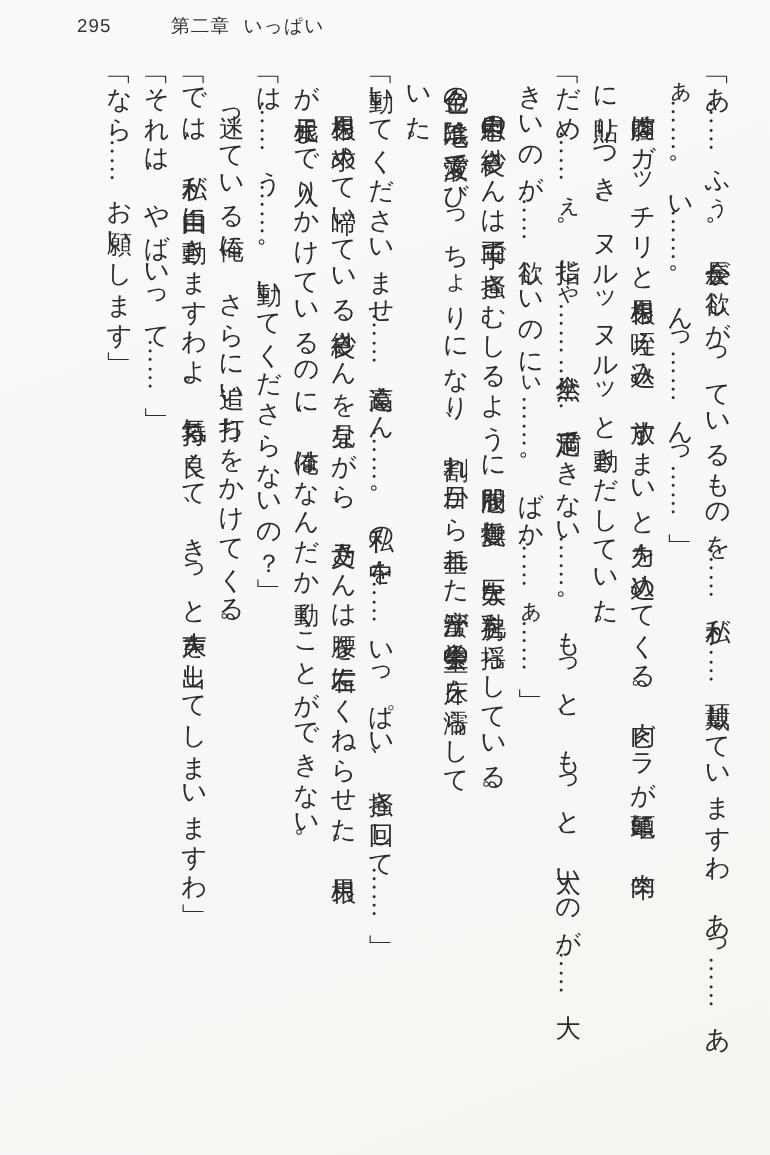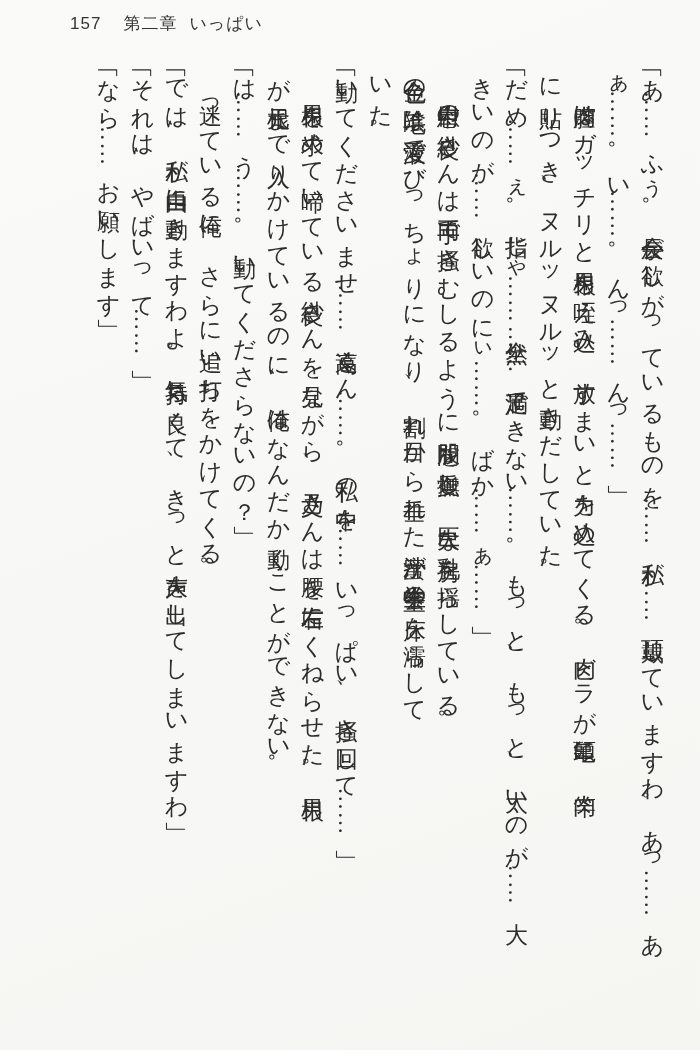--- a/index.html
+++ b/index.html
@@ -27,20 +27,21 @@
     font-size: 17px;
     color: #333331;
     letter-spacing: 1px;
     white-space: nowrap;
   }
   .running-head .page-number {
     margin-right: 22px;
   }
   .running-head .chapter {
     margin-right: 12px;
+    margin-left: 32px;
   }
   
   .body-text {
     position: absolute;
     top: 62px;
     right: 31px;
     height: 984px;
     writing-mode: vertical-rl;
     text-orientation: mixed;
     font-family: "Liberation Serif", "DejaVu Serif", serif;
@@ -57,21 +58,21 @@
     white-space: nowrap;
     overflow: visible;
   }
 </style>
 </head>
 <body>
 
 <div class="page">
 
   <div class="running-head">
-    <span class="page-number">157</span><span class="chapter">第二章</span><span class="chapter-title">いっぱい</span>
+    <span class="page-number">295</span><span class="chapter">第二章</span><span class="chapter-title">いっぱい</span>
   </div>
 
   <div class="body-text" id="body-text">
       <div class="paragraph">
         <div class="line">「あ……ふぅ。会長が欲しがっているものを……私が……頂戴していますわ。あっ……あ</div>
         <div class="line">ぁ……。い……。んっ……んっ……」</div>
       </div>
       <div class="paragraph">
         <div class="line">　膣肉はガッチリと男根を咥え込み、放すまいと力を込めてくる。肉ビラが亀頭に、肉竿</div>
         <div class="line">に貼りつき、ヌルッヌルッと動きだしていた。</div>

